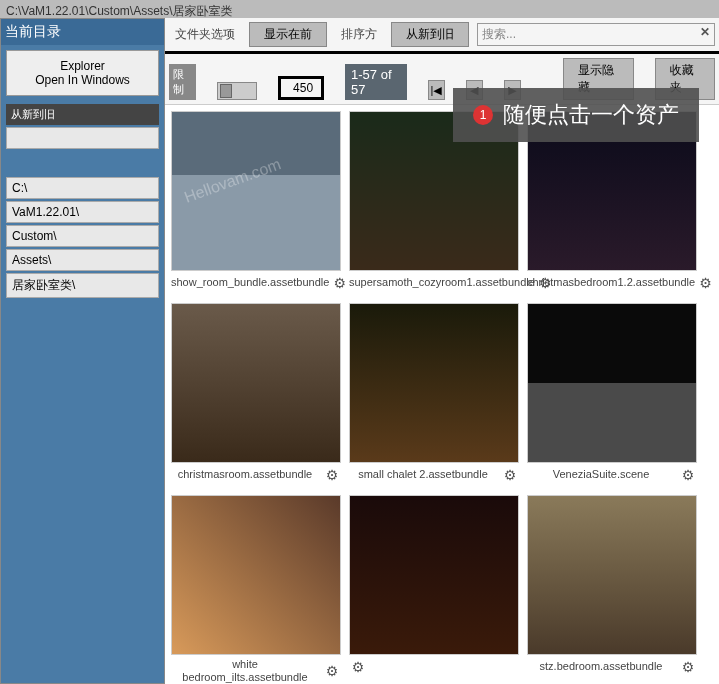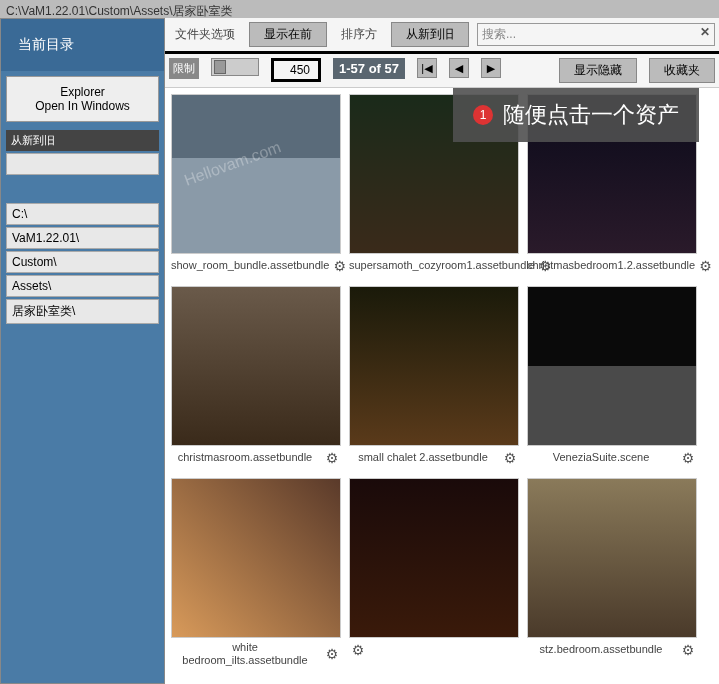--- a/index.html
+++ b/index.html
@@ -1,37 +1,37 @@
 <!DOCTYPE html>
 <html><head>
 <meta charset="utf-8">
 <style>
 *{margin:0;padding:0;box-sizing:border-box;font-family:Arial,sans-serif}
 body{background:#f0f0f0;width:719px;height:684px;overflow:hidden}
 .pathbar{background:#bbb;color:#333;font-size:12px;padding:3px 6px;height:18px}
 .main{display:flex;height:666px}
 .sidebar{width:165px;background:#4a7ba6;border:1px solid #888;display:flex;flex-direction:column}
-.sidebar-hdr{background:#3a6a96;color:#fff;font-size:14px;padding:17px}
+.sidebar-hdr{background:#3a6a96;color:#fff;font-size:14px;padding:4px}
 .sidebar-body{background:#4a7ba6;padding:5px;flex:1}
 .open-btn{background:#eee;border:1px solid #999;width:100%;padding:8px 4px;font-size:12px;text-align:center;cursor:pointer;margin-bottom:8px}
 .mypc{background:#444;color:#fff;font-size:11px;padding:3px 5px;margin-bottom:2px}
 .blank-row{background:#e8e8e8;height:22px;margin-bottom:28px;border:1px solid #aaa}
 .path-row{background:#e8e8e8;border:1px solid #aaa;font-size:12px;padding:3px 5px;margin-bottom:2px;cursor:pointer}
 .content{flex:1;display:flex;flex-direction:column;background:#fff;position:relative}
 .toolbar{background:#f5f5f5;padding:4px;display:flex;gap:8px;font-size:12px;align-items:center;border-bottom:3px solid #000000}
-.toolbar2{background:#f5f5f5;padding:4px;display:flex;gap:12px;font-size:12px;align-items:flex-start;border-bottom:1px solid #ccc}
+.toolbar2{background:#f5f5f5;padding:4px;display:flex;gap:21px;font-size:12px;align-items:flex-end;border-bottom:1px solid #ccc}
 .tb-btn2{background:#bbb;border:1px solid #888;padding:3px 14px;cursor:pointer;font-size:12px}
 .tb-label{padding:0 6px;color:#444}
 .search{flex:1;border:1px solid #999;padding:2px 4px;font-size:12px;color:#888;position:relative}
 .search-x{position:absolute;right:4px;top:1px;cursor:pointer;color:#555;font-weight:bold}
 .limit-lbl{background:#888;color:#fff;padding:3px 4px;font-size:11px}
 .slider{width:48px;height:18px;background:#ccc;border:1px solid #888;position:relative;cursor:pointer}
 .slider-h{position:absolute;left:2px;top:1px;width:12px;height:14px;background:#999;border:1px solid #666}
 .limit-val{border:3px solid #000000;padding:2px 8px;font-size:12px;width:50px;text-align:right}
-.pager{background:#5a6670;color:#fff;padding:3px 6px;font-size:13px;font-weight:bold}
+.pager{background:#5a6670;color:#fff;padding:3px 6px;font-size:13px;font-weight:normal}
 .nav-btn{background:#bbb;border:1px solid #888;width:20px;height:20px;cursor:pointer;display:flex;align-items:center;justify-content:center;font-size:11px}
 .grid{flex:1;overflow-y:auto;padding:6px;display:flex;flex-wrap:wrap;gap:8px;align-content:flex-start}
 .card{width:170px;display:flex;flex-direction:column}
 .thumb{width:170px;height:160px;border:1px solid #ccc;background:#333;position:relative;overflow:hidden}
 .caption{display:flex;align-items:center;padding:3px 0;gap:4px}
 .caption-txt{flex:1;font-size:11px;text-align:center;color:#444;line-height:1.2}
 .gear{width:18px;height:18px;cursor:pointer;color:#555;display:flex;align-items:center;justify-content:center;font-size:14px}
 .overlay{position:absolute;top:70px;right:20px;background:rgba(80,80,80,0.9);color:#fff;padding:12px 20px;font-size:22px;display:flex;align-items:center;gap:10px;z-index:10}
 .badge{background:#d33;color:#fff;width:20px;height:20px;border-radius:50%;display:flex;align-items:center;justify-content:center;font-size:12px}
 .wm{position:absolute;color:rgba(255,255,255,0.3);font-size:16px;transform:rotate(-20deg);pointer-events:none}

